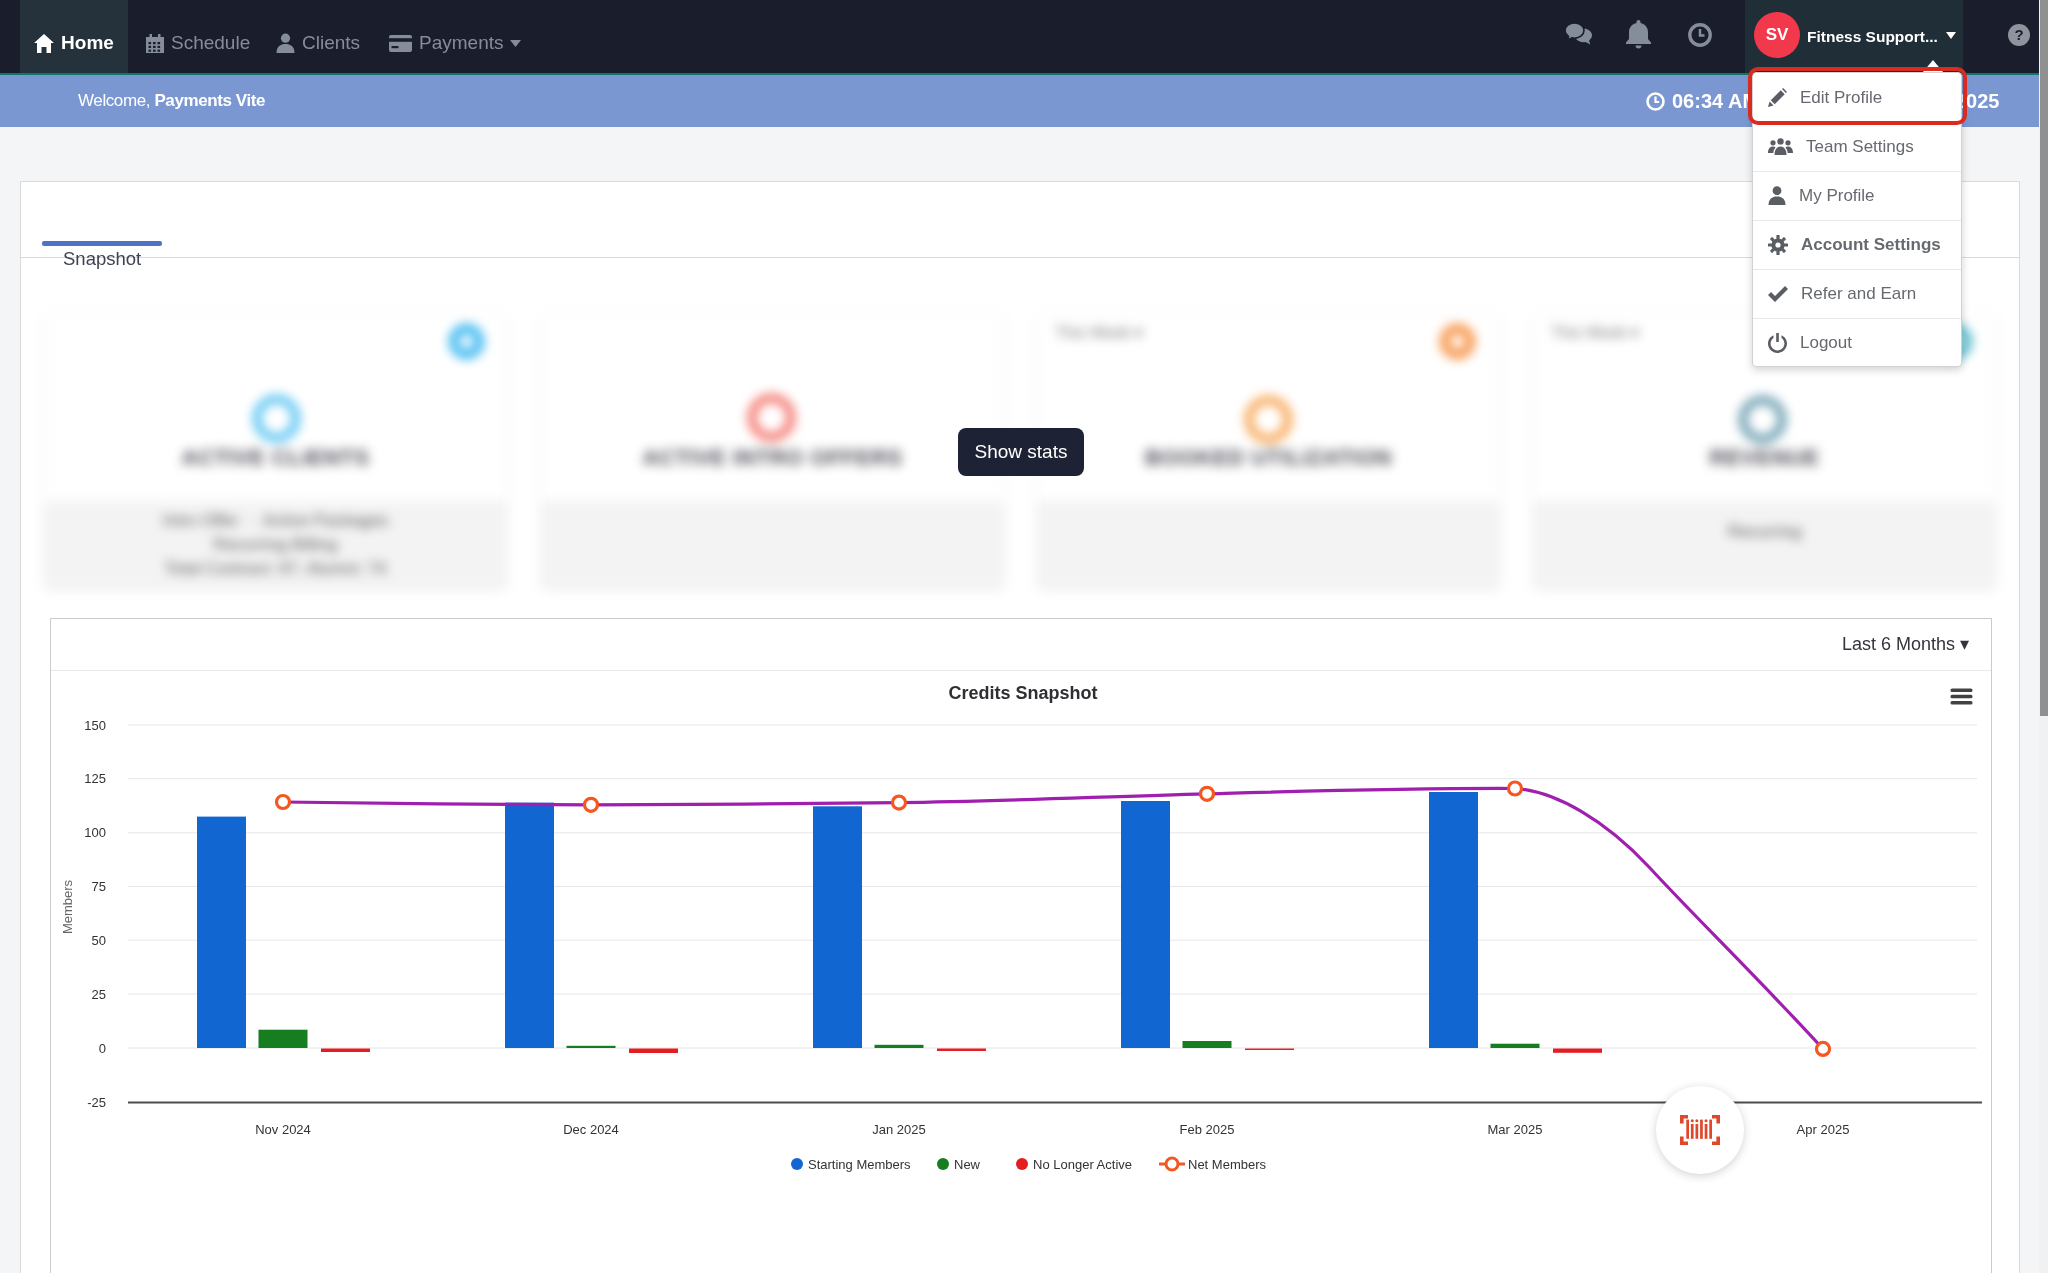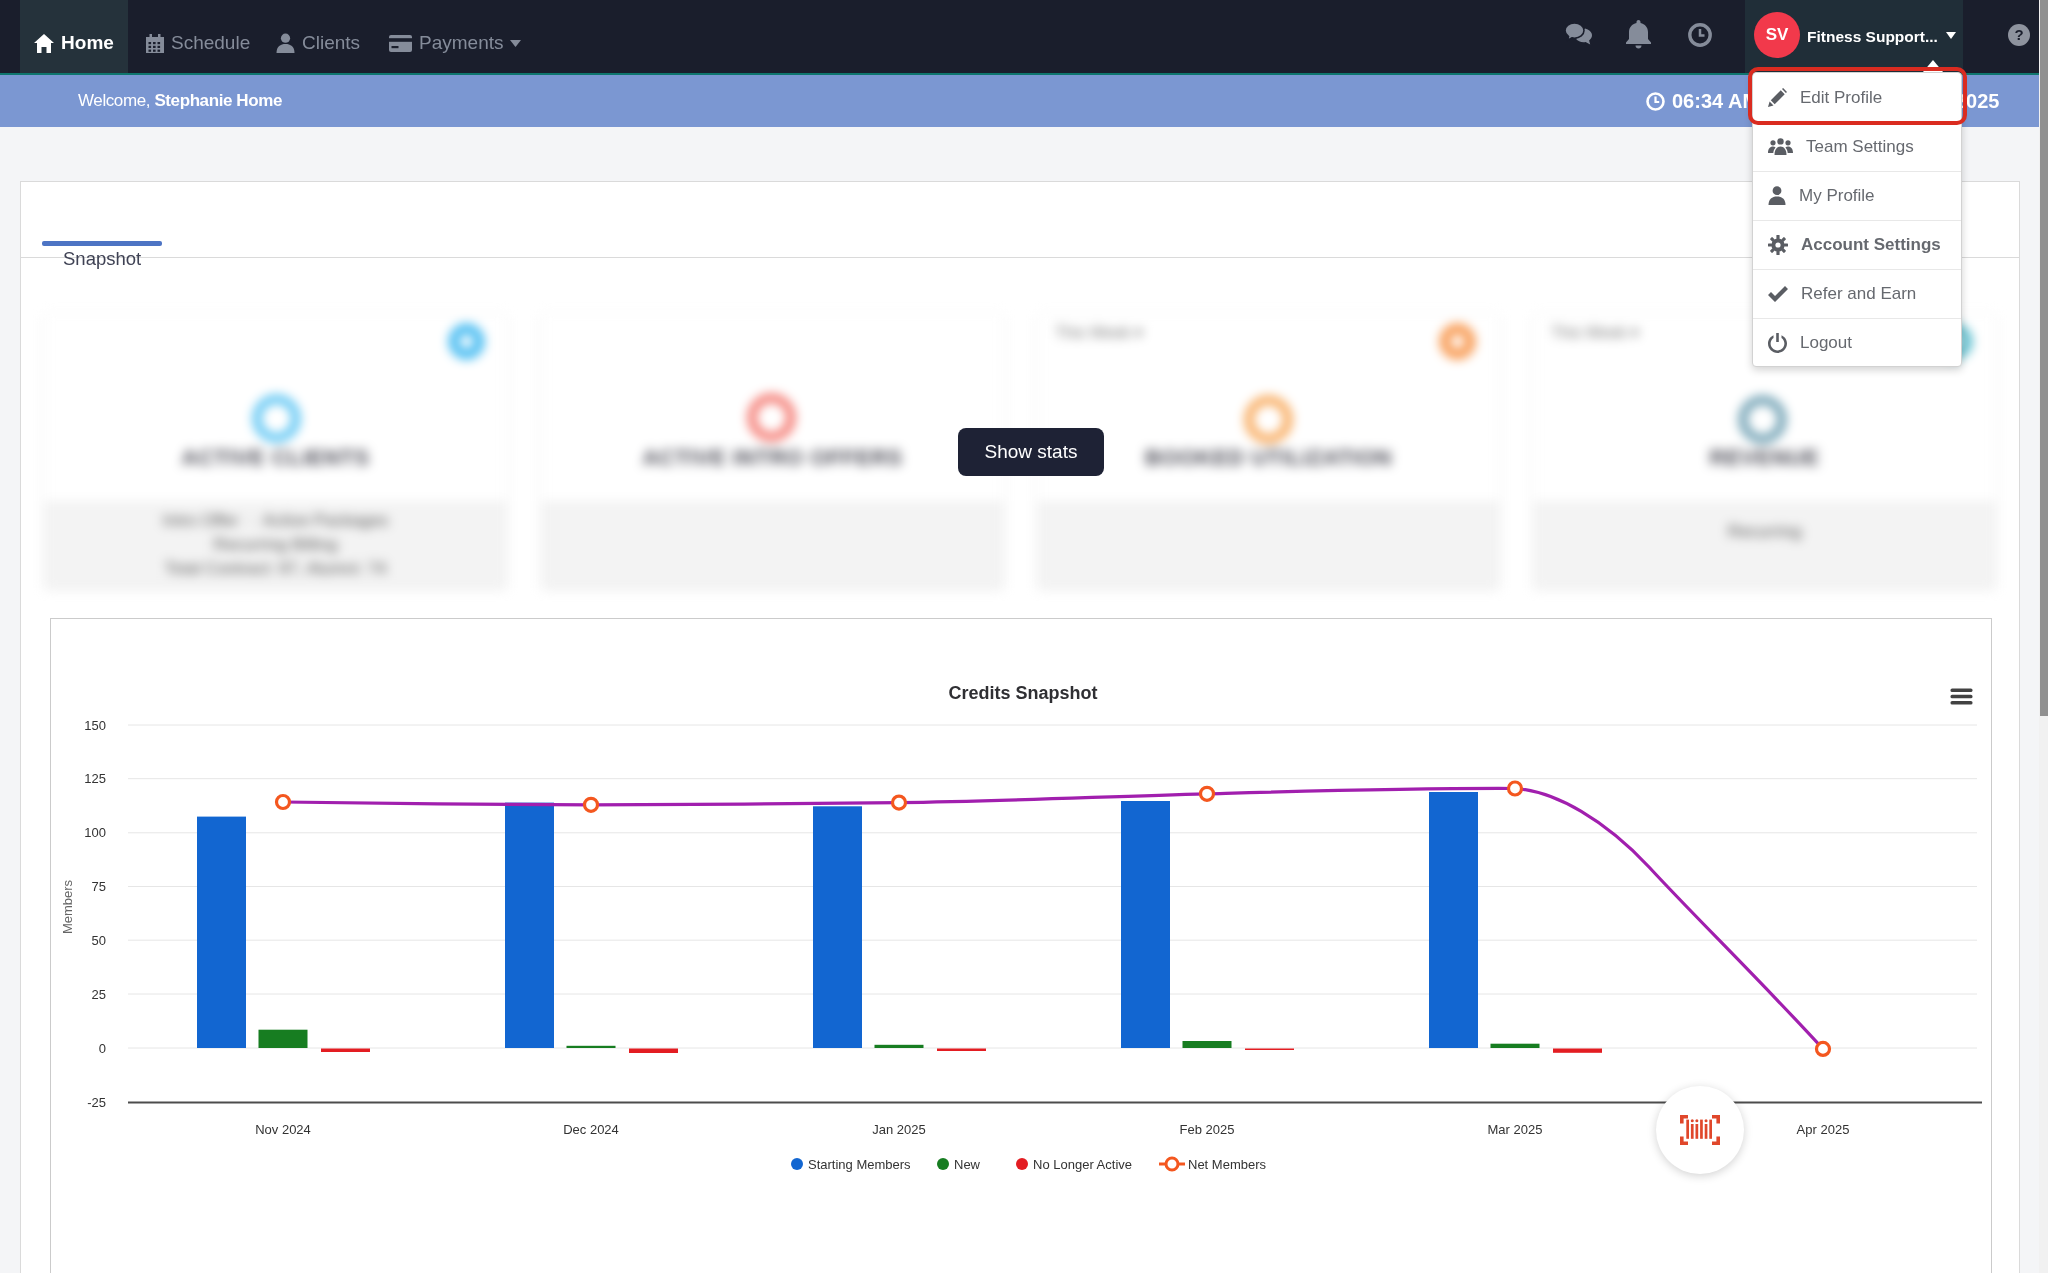--- a/index.html
+++ b/index.html
@@ -27,21 +27,21 @@
 
 #cards{position:absolute;left:0;top:0;width:2000px;height:1100px;filter:blur(5.5px);}
 .card{position:absolute;top:132px;width:461px;height:274px;background:#fff;box-shadow:0 1px 5px rgba(0,0,0,0.10);}
 .cfoot{position:absolute;left:0;top:187px;width:100%;height:87px;background:#f3f3f3;}
 .ctitle{position:absolute;left:0;top:131px;width:100%;text-align:center;font-size:22px;font-weight:bold;letter-spacing:.5px;color:#4a4a55;}
 .cweek{position:absolute;left:17px;top:9px;font-size:16px;color:#777;}
 .ring{position:absolute;border-radius:50%;}
 .cicon{position:absolute;top:10px;width:35px;height:35px;border-radius:50%;}
 .cicon .in{position:absolute;left:9px;top:9px;width:17px;height:17px;border-radius:50%;background:#fff;opacity:.92;}
 .cline{position:absolute;font-size:17px;color:#555;width:100%;text-align:center;}
-#showstats{position:absolute;left:937px;top:245.5px;width:146px;height:48px;background:#1e2235;color:#fff;font-size:19px;font-family:"Liberation Sans",sans-serif;border:none;border-radius:8px;display:flex;align-items:center;justify-content:center;}
+#showstats{position:absolute;left:937px;top:245.5px;width:126px;height:48px;background:#1e2235;color:#fff;font-size:19px;font-family:"Liberation Sans",sans-serif;border:none;border-radius:8px;display:flex;align-items:center;justify-content:center;}
 
 #chartbox{position:absolute;left:29px;top:436px;width:1942px;height:670px;background:#fff;border:1px solid #cbcbcb;box-sizing:border-box;}
 #chead{position:absolute;left:0;top:0;width:100%;height:52px;border-bottom:1px solid #e9e9e9;box-sizing:border-box;}
 #cheadtxt{position:absolute;right:22px;top:14px;font-size:18px;color:#33343c;}
 
 #dd{position:absolute;left:1752px;top:72px;width:210px;height:295px;background:#fff;border:1px solid #d2d2d2;border-radius:4px;box-sizing:border-box;box-shadow:0 3px 8px rgba(0,0,0,0.18);z-index:50;}
 .dditem{position:absolute;left:0;width:100%;height:49px;display:flex;align-items:center;color:#66696f;font-size:17px;}
 .dditem svg{margin-left:15px;margin-right:13px;flex:none;}
 .ddsep{position:absolute;left:0;width:100%;height:1px;background:#e8e8e8;}
 #ddredbox{position:absolute;left:1748px;top:67px;width:219px;height:58px;border:4.5px solid #da2b20;border-radius:10px;box-sizing:border-box;z-index:52;}
@@ -101,21 +101,21 @@
     </svg>
   <div id="acctbox"></div>
   <div id="avatar">SV</div>
   <div id="acctname">Fitness Support...</div>
   <svg class="abs" style="left:1946px;top:32px;" width="10" height="7" viewBox="0 0 10 7">
       <path d="M0 0 h10 l-5 7 z" fill="#fff"></path>
     </svg>
   <div id="helpq">?</div>
 </div>
 <div id="welcome">
-  <div id="wtext">Welcome,&nbsp;<b>Stephanie Home</b></div>
+  <div id="wtext">Welcome,&nbsp;<b>Payments Vite</b></div>
   <div id="wtime"><svg width="19" height="19" viewBox="0 0 19 19" style="margin-right:7px;">
         <circle cx="9.5" cy="9.5" r="8" fill="none" stroke="#fff" stroke-width="2.6"></circle>
         <path d="M9.5 4.5 L9.5 10 L13.2 10" stroke="#fff" stroke-width="2.2" fill="none"></path>
       </svg>06:34 AM &nbsp;Thursday, April 17,</div>
   <div id="wyear">2025</div>
 </div>
 <div id="panel">
   <div id="cards">
     <div class="card" style="left:24px;">
       <div class="ring" style="left:208px;top:81px;width:31px;height:31px;border:8.5px solid #4fc0f2;"></div>
@@ -154,20 +154,23 @@
         <div class="cline" style="top:21px;">Recurring</div>
       </div>
     </div>
   </div>
   <div id="tabbar">
       <span id="tabtext">Snapshot</span>
       <div id="tabline"></div>
     </div>
   <button id="showstats">Show stats</button>
   <div id="chartbox">
+    <div id="chead">
+        <span id="cheadtxt">Last 6 Months ▾</span>
+      </div>
     <svg id="chartsvg" style="position:absolute;left:0;top:52px;" width="1940" height="604" viewBox="0 0 1940 604" font-family="Liberation Sans,sans-serif">
       <text x="972" y="28" text-anchor="middle" font-size="18" font-weight="bold" fill="#2f2f33">Credits Snapshot</text>
       <g fill="#424242">
           <rect x="1899.5" y="17.5" width="22" height="3.6" rx="1.6"></rect>
           <rect x="1899.5" y="23.7" width="22" height="3.6" rx="1.6"></rect>
           <rect x="1899.5" y="29.9" width="22" height="3.6" rx="1.6"></rect>
         </g>
       <g stroke="#e6e6e6" stroke-width="1">
         <line x1="77" y1="54" x2="1926" y2="54"></line>
         <line x1="77" y1="107.7" x2="1926" y2="107.7"></line>

